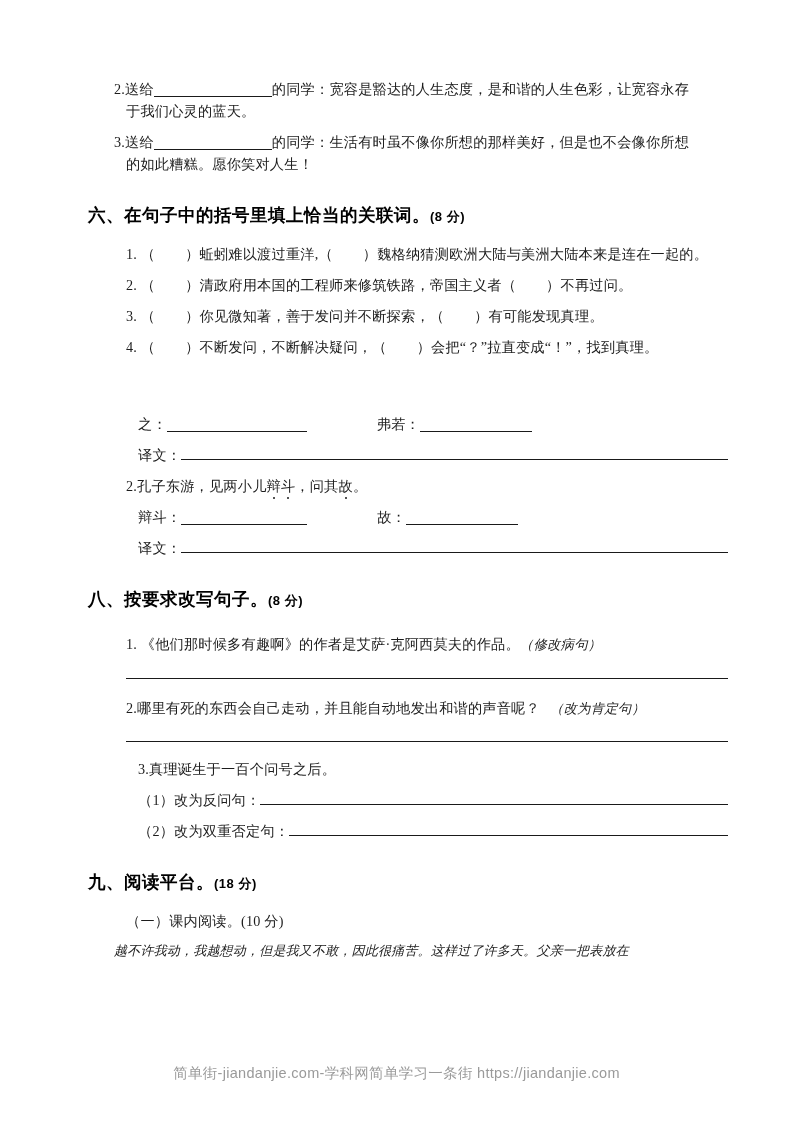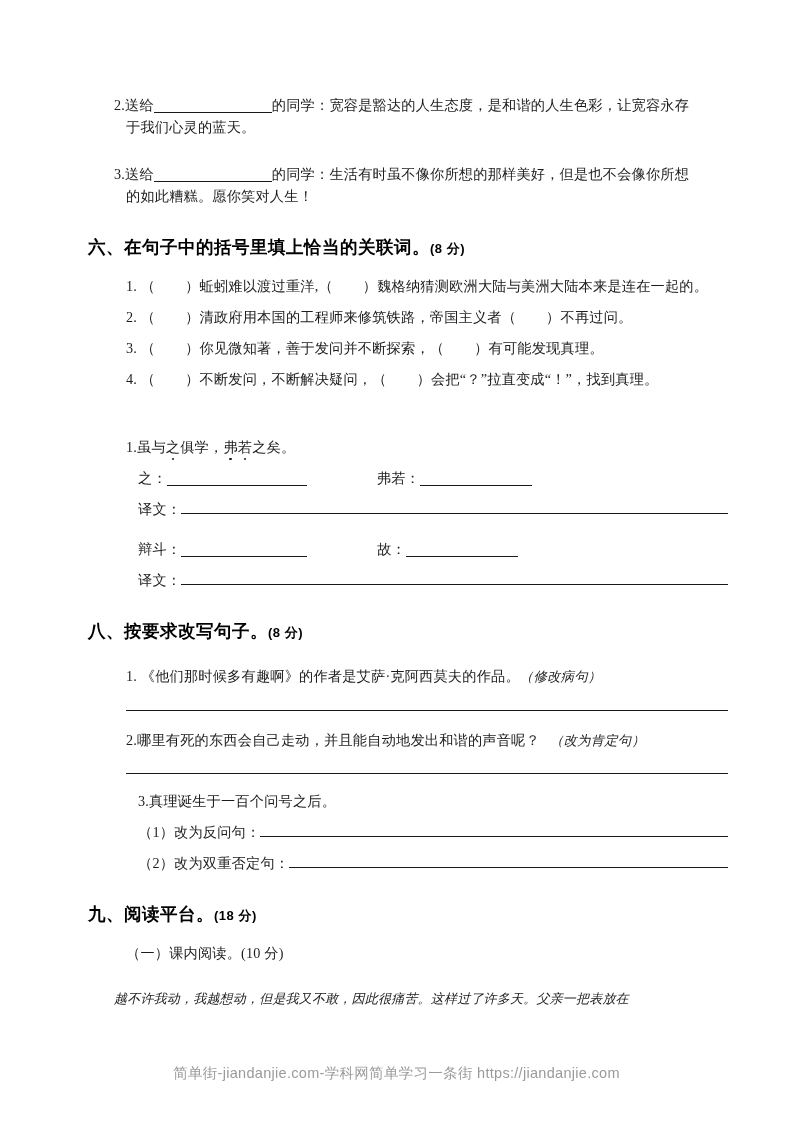--- a/index.html
+++ b/index.html
@@ -47,21 +47,21 @@
   }
 
   
   .q {
     font-size: 14.2px;
     line-height: 1.55;
     color: #1c1c1c;
     margin: 0;
     letter-spacing: 0.2px;
   }
-  .q-indent1 { padding-left: 26px; margin-top: 16px; }
+  .q-indent1 { padding-left: 26px; }
   .q-indent2 { padding-left: 38px; }
   .q-indent3 { padding-left: 50px; }
 
   .kai {
     font-family: "Liberation Serif", "DejaVu Serif", serif;
     font-style: italic;
     font-size: 13px;
   }
   .note {
     font-family: "Liberation Serif", "DejaVu Serif", serif;
@@ -176,35 +176,35 @@
     <div class="q q-indent2">
       <span>4.</span>
       <span>（</span><span class="paren-gap"></span><span>）不断发问，不断解决疑问，（</span><span class="paren-gap"></span><span>）会把“？”拉直变成“！”，找到真理。</span>
     </div>
 
     <div class="gap-xl"></div>
 
 
     <div class="gap-md"></div>
 
-    <div class="q q-indent2">
-      <span>1.</span><span>虽与</span><span class="dot">之</span><span>俱学，</span><span class="dot">弗</span><span class="dot">若</span><span>之矣。</span>
-    </div>
     <div class="gap-sm"></div>
     <div class="q q-indent3">
       <span class="label-lead">之：</span><span class="blank" style="width:140px;"></span><span style="display:inline-block;width:70px;"></span><span class="label-lead">弗若：</span><span class="blank" style="width:112px;"></span>
     </div>
     <div class="gap-sm"></div>
     <div class="q q-indent3 row">
       <span class="label-lead">译文：</span>
         <span class="blank" style="flex:1;"></span>
     </div>
 
     <div class="gap-sm"></div>
 
+    <div class="q q-indent2">
+      <span>2.</span><span>孔子东游，见两小儿</span><span class="dot">辩</span><span class="dot">斗</span><span>，问其</span><span class="dot">故</span><span>。</span>
+    </div>
     <div class="gap-sm"></div>
     <div class="q q-indent3">
       <span class="label-lead">辩斗：</span><span class="blank" style="width:126px;"></span><span style="display:inline-block;width:70px;"></span><span class="label-lead">故：</span><span class="blank" style="width:112px;"></span>
     </div>
     <div class="gap-sm"></div>
     <div class="q q-indent3 row">
       <span class="label-lead">译文：</span>
         <span class="blank" style="flex:1;"></span>
     </div>
 

